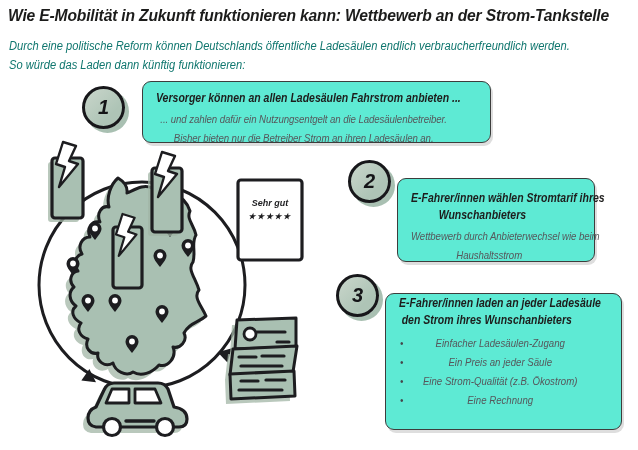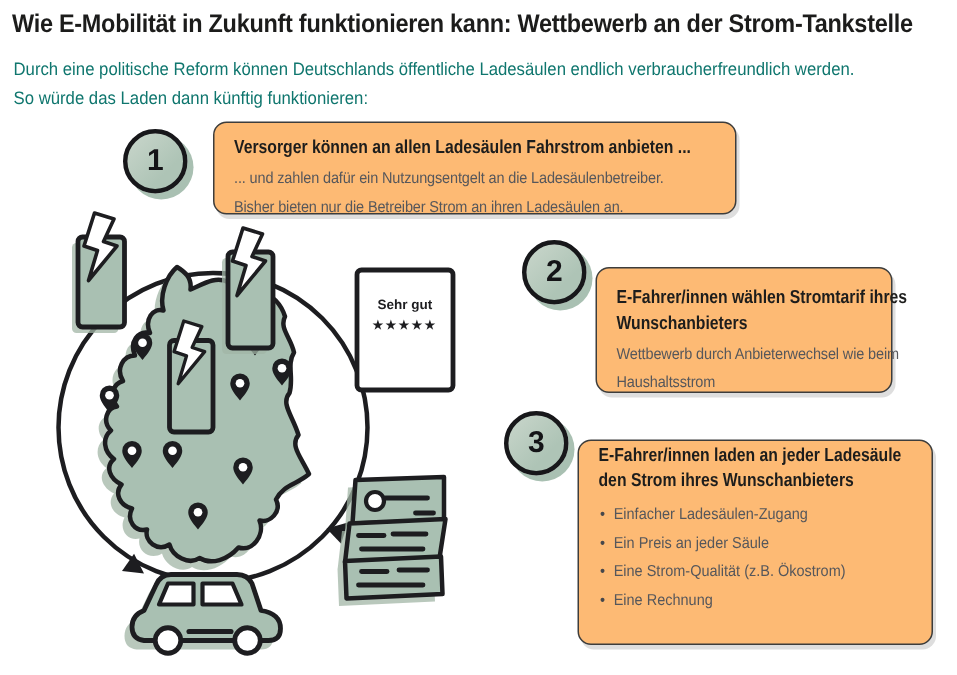--- a/index.html
+++ b/index.html
@@ -1,41 +1,42 @@
 <!DOCTYPE html>
 <html><head>
 <meta charset="utf-8">
 <style>
   html,body{margin:0;padding:0;background:#ffffff;}
   .canvas{
     position:relative;width:638px;height:450px;overflow:hidden;
-    background:#ffffff;font-family:"Liberation Sans",sans-serif;
+    background:#ffffff;font-family:"Liberation Sans",sans-serif;font-style:italic;
   }
   .page-title{
     position:absolute;left:8px;top:6px;margin:0;
     font-size:17px;font-weight:bold;color:#1c1c1b;letter-spacing:-0.2px;
     white-space:nowrap;transform:scaleX(0.92);transform-origin:0 0;
   }
   .subtitle{position:absolute;left:9px;top:37px;color:#0f766e;font-size:12px;}
   .subtitle .sline{white-space:nowrap;line-height:19px;transform:scaleX(0.93);transform-origin:0 0;}
   .step-badge{
     position:absolute;width:37px;height:37px;border-radius:50%;
     background:linear-gradient(135deg,#c9d6cb 0%,#aec4b6 70%);
     border:3.5px solid #17171a;box-shadow:4px 4px 0 0 #a9c0b2;
     display:flex;align-items:center;justify-content:center;
     font-weight:bold;font-size:20px;color:#141417;
   }
   .badge-1{left:82px;top:86px;}
   .badge-2{left:348px;top:160px;}
   .badge-3{left:336px;top:274px;}
   .step-card{
-    position:absolute;box-sizing:border-box;background:#fdba74;
+    position:absolute;box-sizing:border-box;background:#5eead4;
     border:1.5px solid #3d3d3c;border-radius:9px;
     box-shadow:2px 3px 0 rgba(70,70,70,0.18);
     padding:8px 13px;
+    text-align:center;
   }
   .card-1{left:142px;top:81px;width:349px;height:62px;}
   .card-2{left:397px;top:178px;width:198px;height:84px;padding-top:11px;}
   .card-3{left:385px;top:293px;width:237px;height:137px;padding-top:1px;}
   .card-title{transform:scaleX(0.84);transform-origin:0 0;}
   .card-title .tline{
     white-space:nowrap;font-weight:bold;font-size:12.5px;line-height:17px;color:#1d1d1c;
   }
   .card-body{margin-top:3px;transform:scaleX(0.92);transform-origin:0 0;}
   .card-body .bline{white-space:nowrap;font-size:10.5px;line-height:19px;color:#56575b;letter-spacing:-0.1px;}

